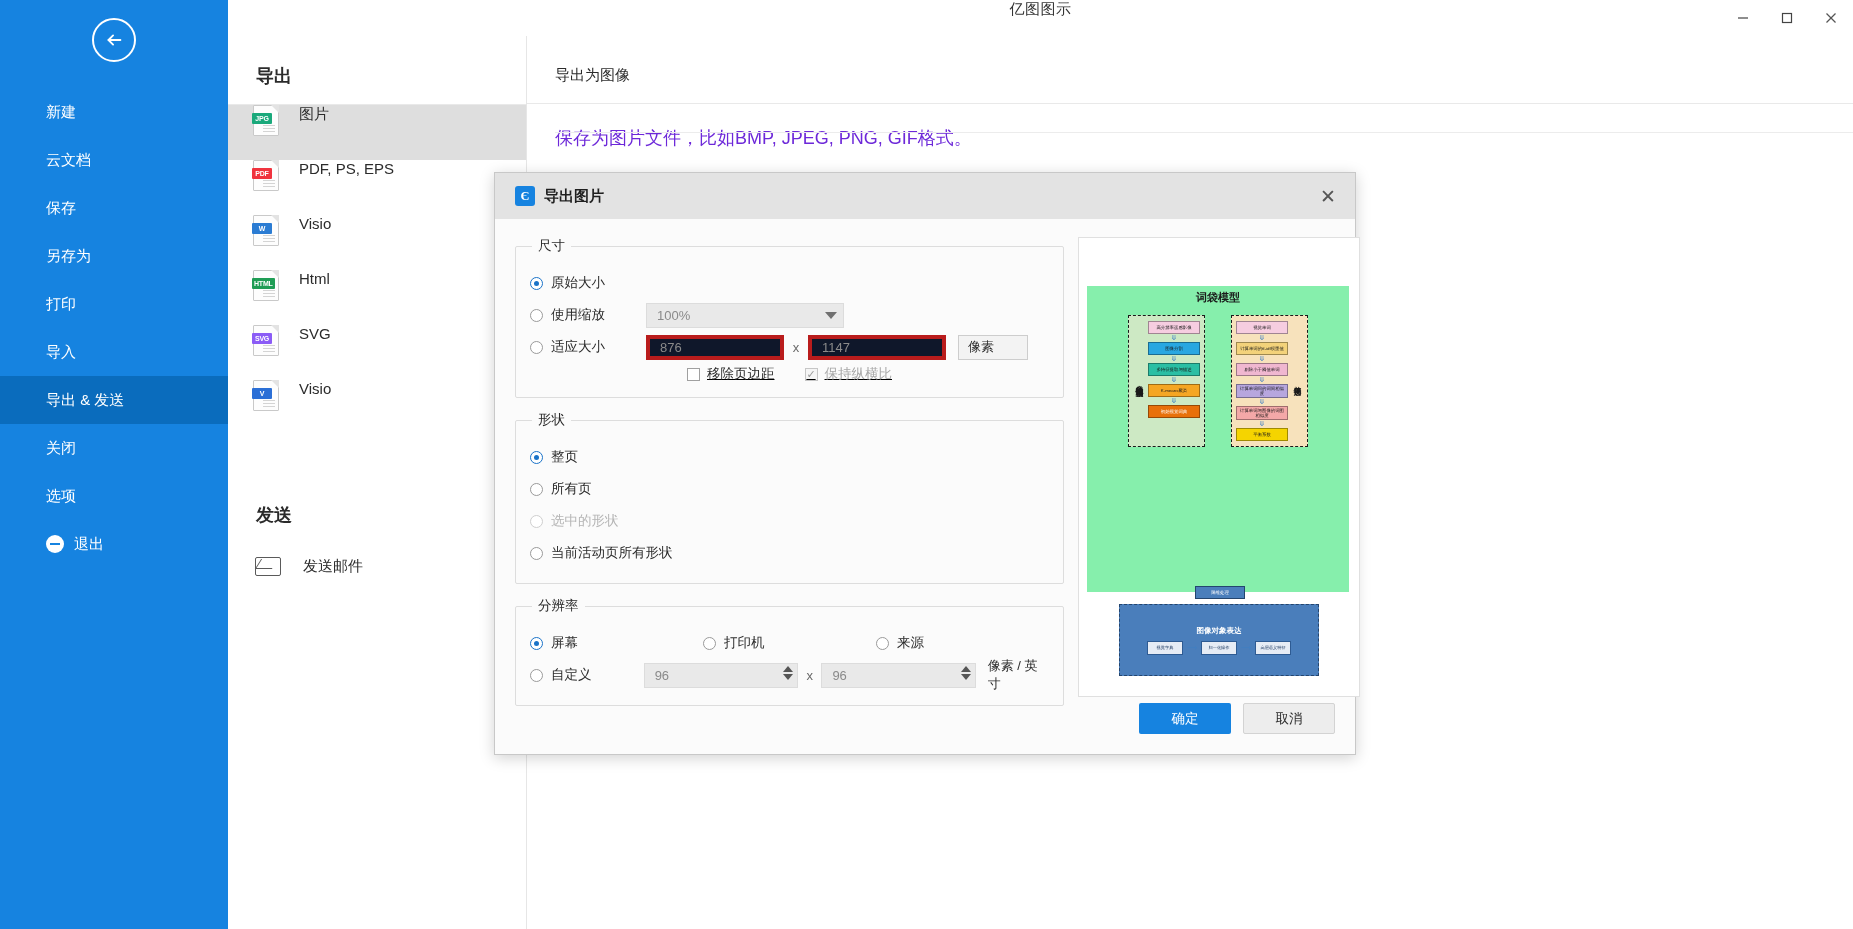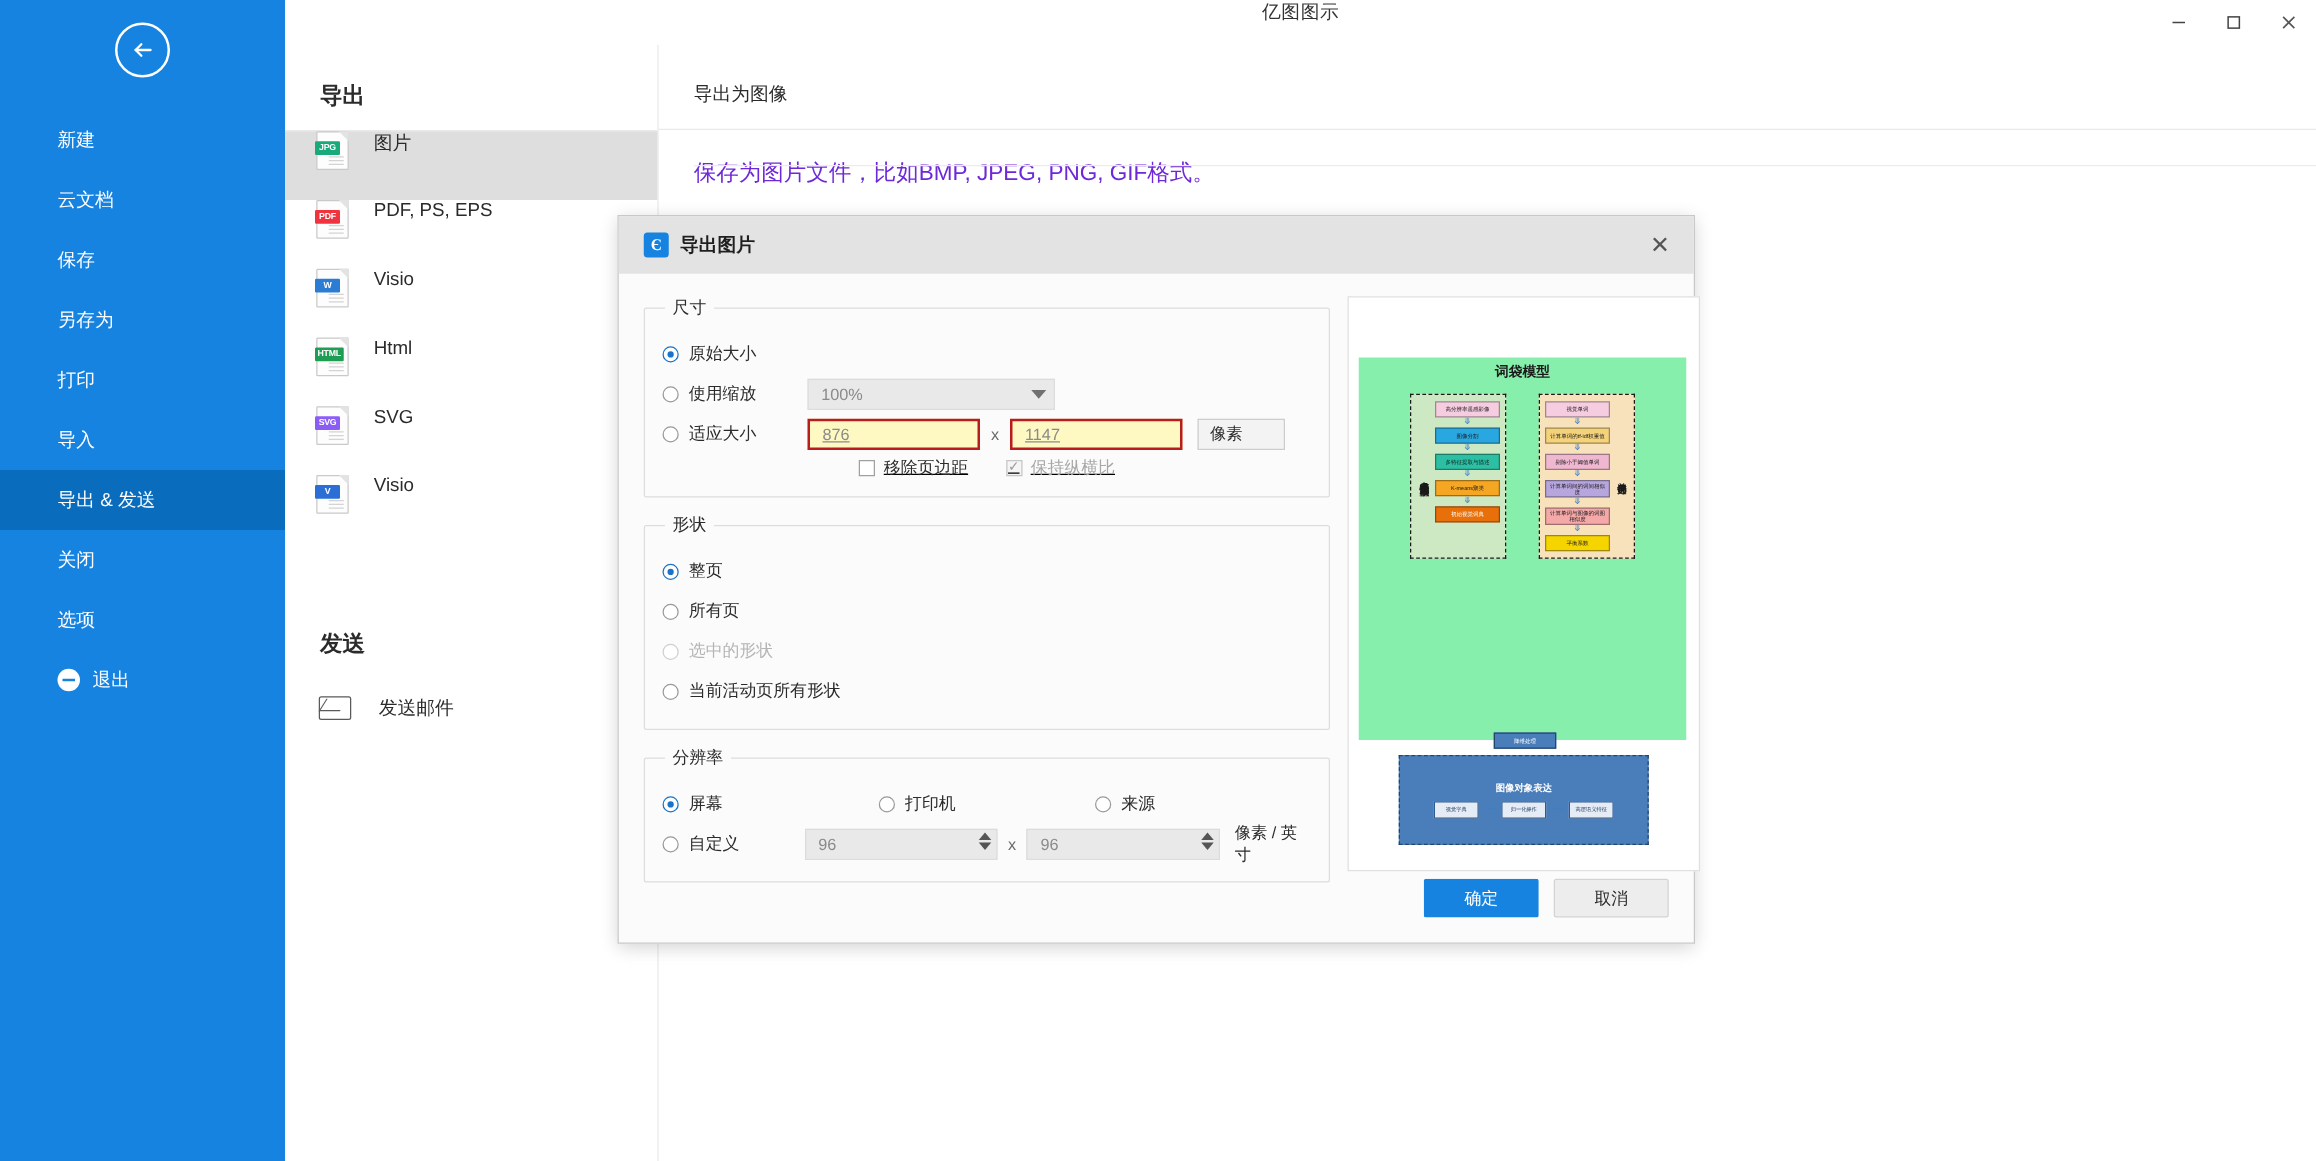--- a/index.html
+++ b/index.html
@@ -195,23 +195,23 @@
     width: 198px; height: 25px; background:#e9e9e9; border:1px solid #dcdcdc;
     display:flex; align-items:center; padding: 0 6px 0 10px;
     font-size: 13px; color:#8a8a8a;
   }
   .select .cv {
     width:0;height:0;margin-left:auto;
     border-left:6px solid transparent;border-right:6px solid transparent;
     border-top:7px solid #707070;
   }
   .txtin {
-    height: 25px; background:#fef9c3; border:2px solid #b91c1c;
+    height: 25px; background:#0f172a; border:4px solid #b91c1c;
     display:flex; align-items:center; padding-left: 10px;
-    font-size: 13px; color:#8a8a8a;text-decoration:underline;
+    font-size: 13px; color:#8a8a8a;
   }
   .w-a { width: 138px; }
   .xsep { width: 24px; text-align:center; font-size: 13px; color:#6a6a6a; }
   .unit-sel {
     width: 70px; height: 25px; background:#f3f3f3; border:1px solid #cdcdcd;
     display:flex; align-items:center; padding: 0 6px 0 9px;
     font-size: 13px; color:#2b2b2b; margin-left: 12px;
   }
   .spin {
     width: 158px; height: 25px; background:#e9e9e9; border:1px solid #dcdcdc;

